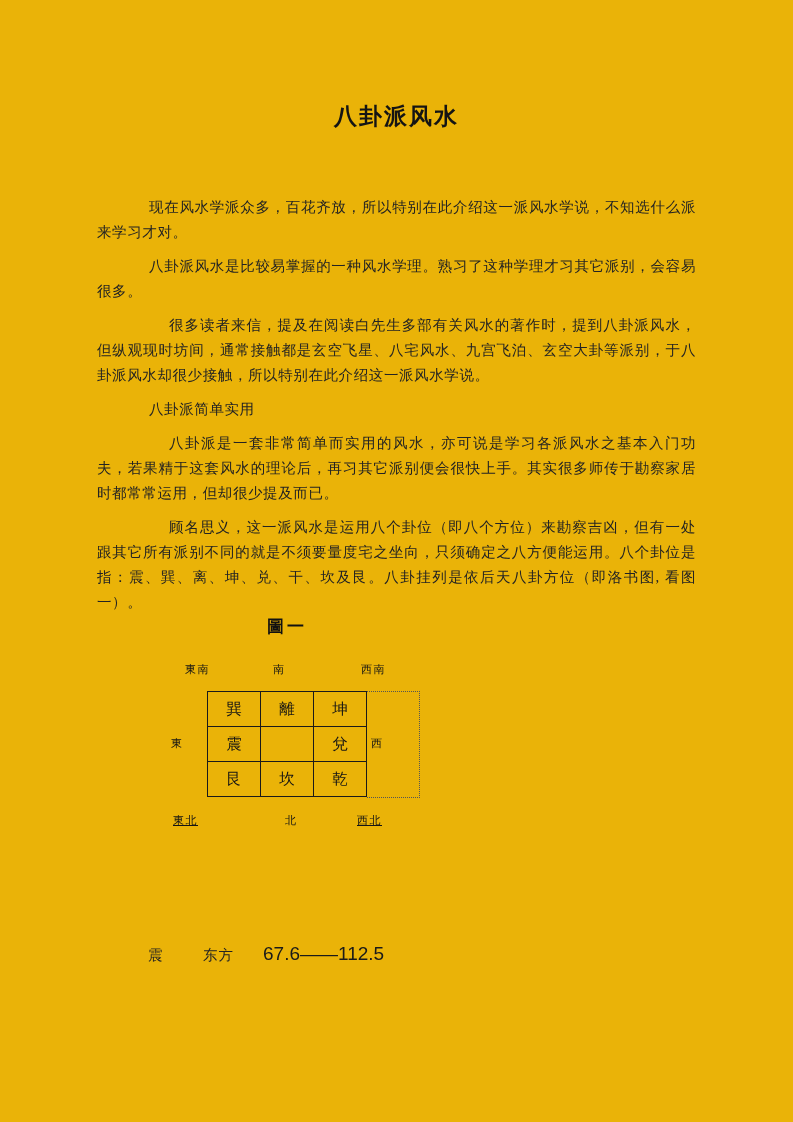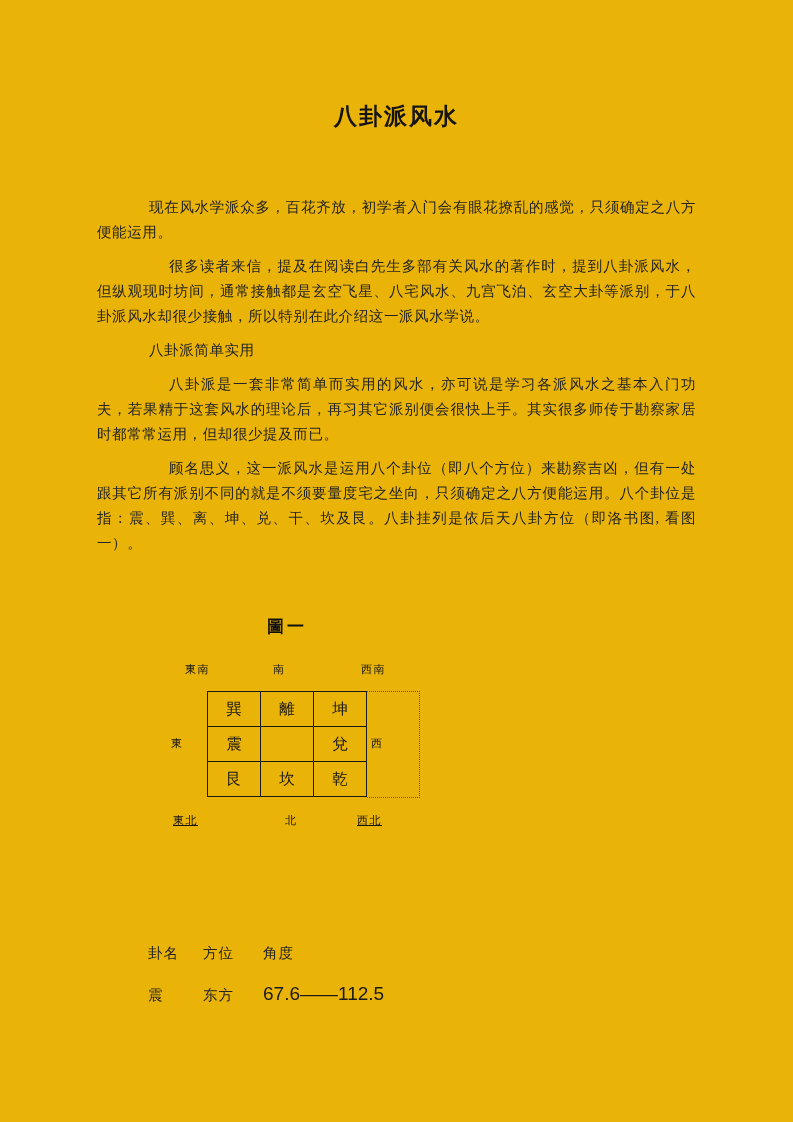--- a/index.html
+++ b/index.html
@@ -83,21 +83,22 @@
   }
 </style>
 </head>
 <body>
 
 <div class="page">
 
   <h1 class="doc-title">八卦派风水</h1>
 
   <div>
-    <p class="para ind-a">现在风水学派众多，百花齐放，初学者入门会有眼花撩乱的感觉，只须确定之八方便能运用。</p>
+    <p class="para ind-a">现在风水学派众多，百花齐放，所以特别在此介绍这一派风水学说，不知选什么派来学习才对。</p>
+    <p class="para ind-a">八卦派风水是比较易掌握的一种风水学理。熟习了这种学理才习其它派别，会容易很多。</p>
     <p class="para ind-b">很多读者来信，提及在阅读白先生多部有关风水的著作时，提到八卦派风水，但纵观现时坊间，通常接触都是玄空飞星、八宅风水、九宫飞泊、玄空大卦等派别，于八卦派风水却很少接触，所以特别在此介绍这一派风水学说。</p>
     <p class="para ind-a">八卦派简单实用</p>
     <p class="para ind-b">八卦派是一套非常简单而实用的风水，亦可说是学习各派风水之基本入门功夫，若果精于这套风水的理论后，再习其它派别便会很快上手。其实很多师传于勘察家居时都常常运用，但却很少提及而已。</p>
     <p class="para ind-b">顾名思义，这一派风水是运用八个卦位（即八个方位）来勘察吉凶，但有一处跟其它所有派别不同的就是不须要量度宅之坐向，只须确定之八方便能运用。八个卦位是指：震、巽、离、坤、兑、干、坎及艮。八卦挂列是依后天八卦方位（即洛书图, 看图一）。</p>
   </div>
 
   <div class="figure">
     <div class="fig-caption">圖一</div>
 
     <span class="dir dir-se">東南</span>
@@ -127,24 +128,19 @@
           <td>乾</td>
         </tr>
       </tbody>
     </table>
 
     <div class="dotted-ext"></div>
   </div>
 
   <div class="gua-table">
     <div class="kv-row">
-      <span class="kv-c1">卦名</span>
-      <span class="kv-c2">方位</span>
-      <span class="kv-c3">角度</span>
-    </div>
-    <div class="kv-row">
       <span class="kv-c1">震</span>
       <span class="kv-c2">东方</span>
       <span class="kv-c3 angle-val">67.6——112.5</span>
     </div>
   </div>
 
 </div>
 
 </body></html>

